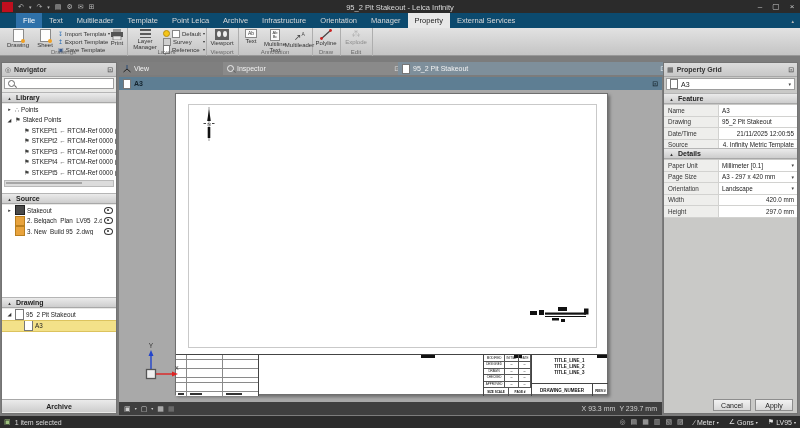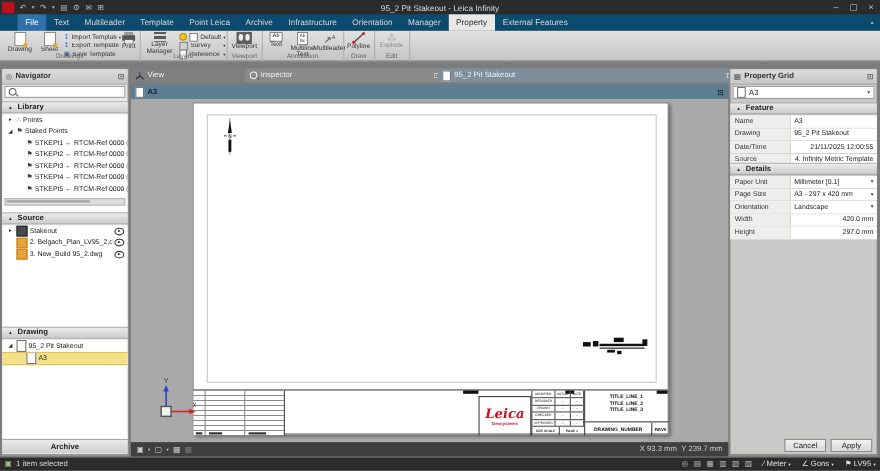--- a/index.html
+++ b/index.html
@@ -104,21 +104,21 @@
     <div class="rtab file">File</div>
     <div class="rtab">Text</div>
     <div class="rtab">Multileader</div>
     <div class="rtab">Template</div>
     <div class="rtab">Point Leica</div>
     <div class="rtab">Archive</div>
     <div class="rtab">Infrastructure</div>
     <div class="rtab">Orientation</div>
     <div class="rtab">Manager</div>
     <div class="rtab active">Property</div>
-    <div class="rtab">External Features</div>
+    <div class="rtab">External Services</div>
     <span style="margin-left:auto;margin-right:6px;color:#bbb;font-size:5px;">▴</span>
   </div>
 
   <div class="r" id="ribbon">
 
     <div class="rgroup" style="left:0;width:127px;">
       <div class="bigbtn" style="left:4px;width:28px;">
         <span class="pageic">
             <span class="dot"></span>
           </span>
@@ -378,24 +378,20 @@
           <div class="r" style="left:46px;top:0;width:1px;height:41px;background:#8a8a8a;"></div>
           <div class="r" style="left:2px;bottom:1px;width:6px;height:2px;background:#333;"></div>
           <div class="r" style="left:14px;bottom:1px;width:12px;height:2px;background:#333;"></div>
           <div class="r" style="left:50px;bottom:1px;width:16px;height:2px;background:#333;"></div>
         </div>
 
         <div class="r" style="left:245px;top:0;width:14px;height:3px;background:#111;"></div>
         <div class="r" style="left:338px;top:0;width:8px;height:3px;background:#111;"></div>
         <div class="r" style="left:421px;top:0;width:10px;height:3px;background:#111;"></div>
 
-        <div class="tbbox" style="left:259px;top:5px;width:48px;height:36px;border:1px solid #444;border-bottom:none;display:flex;flex-direction:column;align-items:center;justify-content:center;">
-          <span style="font-family:'DejaVu Serif',serif;font-style:italic;font-weight:bold;font-size:12px;color:#c41425;line-height:11px;">Leica</span>
-          <span style="font-size:4px;color:#c41425;font-weight:bold;">Geosystems</span>
-        </div>
 
         <div class="tbbox tinytable" style="left:307px;top:0;width:48px;height:41px;">
           <div class="tinytr" style="height:6px;">
             <div class="tinytd" style="width:20px;">MODIFIED</div>
             <div class="tinytd" style="width:13px;">INITIAL</div>
             <div class="tinytd" style="flex:1;">DATE</div>
           </div>
           <div class="tinytr" style="height:5.5px;">
             <div class="tinytd" style="width:20px;">DESIGNED</div>
             <div class="tinytd" style="width:13px;">--</div>

